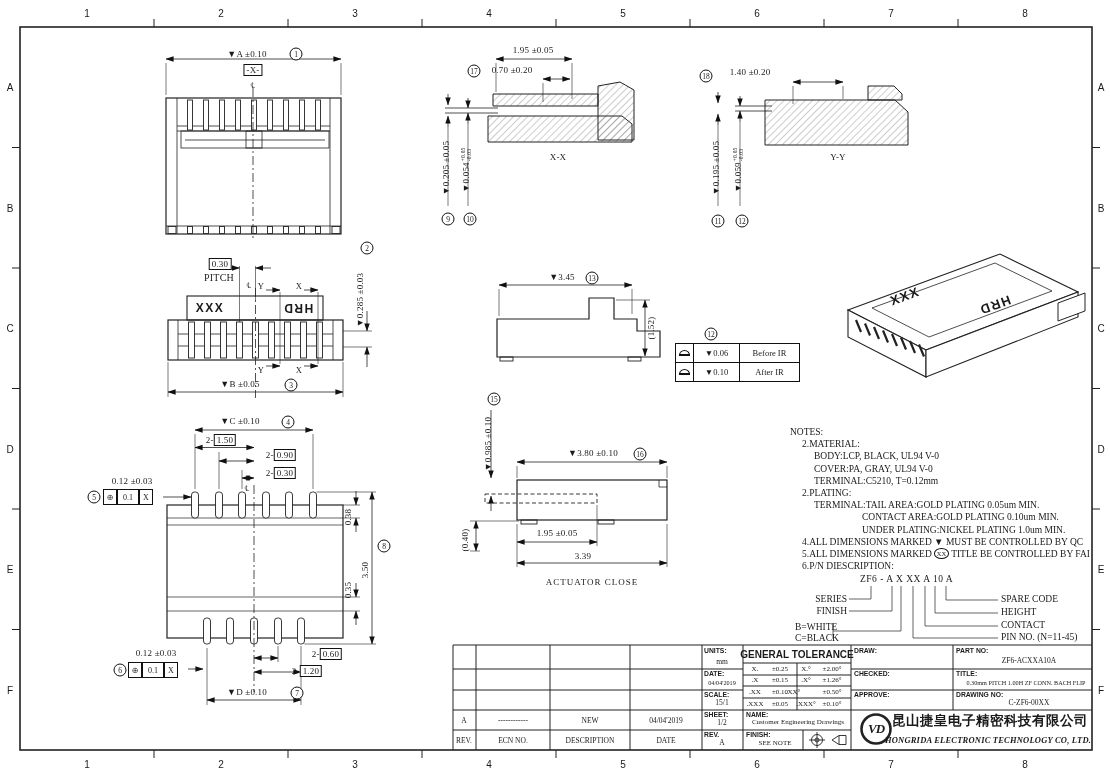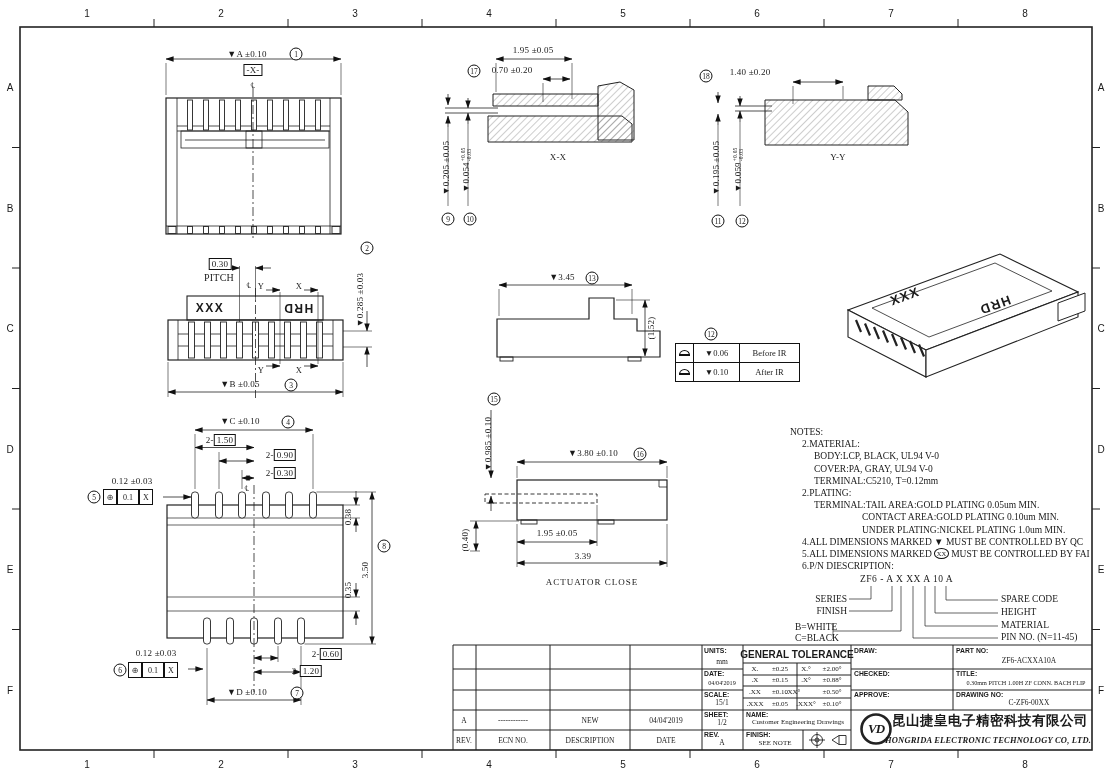--- a/index.html
+++ b/index.html
@@ -382,31 +382,31 @@
 <div class="note" style="left:814px;top:464px">COVER:PA, GRAY, UL94 V-0</div>
 <div class="note" style="left:814px;top:476px">TERMINAL:C5210, T=0.12mm</div>
 <div class="note" style="left:802px;top:488px">2.PLATING:</div>
 <div class="note" style="left:814px;top:500px">TERMINAL:TAIL AREA:GOLD PLATING 0.05um MIN.</div>
 <div class="note" style="left:862px;top:512px">CONTACT AREA:GOLD PLATING 0.10um MIN.</div>
 <div class="note" style="left:862px;top:525px">UNDER PLATING:NICKEL PLATING 1.0um MIN.</div>
 <div class="note" style="left:802px;top:537px">4.ALL DIMENSIONS MARKED ▼ MUST BE CONTROLLED BY QC</div>
 <div class="note flex" style="left:802px;top:548px">
     <span>5.ALL DIMENSIONS MARKED</span>
     <span class="circxx">XX</span>
-    <span>MUST BE CONTROLLED BY FAI</span>
+    <span>TITLE BE CONTROLLED BY FAI</span>
   </div>
 <div class="note" style="left:802px;top:561px">6.P/N DIESCRIPTION:</div>
 <div class="note" style="left:860px;top:574px;letter-spacing:.5px">ZF6 - A X XX A 10 A</div>
 <div class="note ra" style="left:799px;top:594px;width:48px">SERIES</div>
 <div class="note ra" style="left:799px;top:606px;width:48px">FINISH</div>
 <div class="note" style="left:795px;top:622px">B=WHITE</div>
 <div class="note" style="left:795px;top:633px">C=BLACK</div>
 <div class="note" style="left:1001px;top:594px">SPARE CODE</div>
 <div class="note" style="left:1001px;top:607px">HEIGHT</div>
-<div class="note" style="left:1001px;top:620px">MATERIAL</div>
+<div class="note" style="left:1001px;top:620px">CONTACT</div>
 <div class="note" style="left:1001px;top:632px">PIN NO. (N=11-45)</div>
 
 <div class="tbv" style="left:464px;top:720px">A</div>
 <div class="tbv" style="left:513px;top:720px">------------</div>
 <div class="tbv" style="left:590px;top:720px">NEW</div>
 <div class="tbv" style="left:666px;top:720px">04/04'2019</div>
 <div class="tbv" style="left:464px;top:740px">REV.</div>
 <div class="tbv" style="left:513px;top:740px">ECN NO.</div>
 <div class="tbv" style="left:590px;top:740px">DESCRIPTION</div>
 <div class="tbv" style="left:666px;top:740px">DATE</div>
@@ -422,21 +422,21 @@
 <div class="tbl" style="left:704px;top:731px">REV.</div>
 <div class="tbv" style="left:722px;top:742px">A</div>
 <div class="tbv tbt" style="left:797px;top:654px">GENERAL TOLERANCE</div>
 <div class="tbv tol" style="left:755px;top:669px">X.</div>
 <div class="tbv tol" style="left:780px;top:669px">±0.25</div>
 <div class="tbv tol" style="left:806px;top:669px">X.°</div>
 <div class="tbv tol" style="left:832px;top:669px">±2.00°</div>
 <div class="tbv tol" style="left:755px;top:680px">.X</div>
 <div class="tbv tol" style="left:780px;top:680px">±0.15</div>
 <div class="tbv tol" style="left:806px;top:680px">.X°</div>
-<div class="tbv tol" style="left:832px;top:680px">±0.88°</div>
+<div class="tbv tol" style="left:832px;top:680px">±1.26°</div>
 <div class="tbv tol" style="left:755px;top:692px">.XX</div>
 <div class="tbv tol" style="left:780px;top:692px">±0.10</div>
 <div class="tbv tol" style="left:793px;top:692px">.XX°</div>
 <div class="tbv tol" style="left:832px;top:692px">±0.50°</div>
 <div class="tbv tol" style="left:755px;top:704px">.XXX</div>
 <div class="tbv tol" style="left:780px;top:704px">±0.05</div>
 <div class="tbv tol" style="left:806px;top:704px">.XXX°</div>
 <div class="tbv tol" style="left:832px;top:704px">±0.10°</div>
 <div class="tbl" style="left:746px;top:711px">NAME:</div>
 <div class="tbv tol" style="left:798px;top:722px">Customer Engineering Drawings</div>

